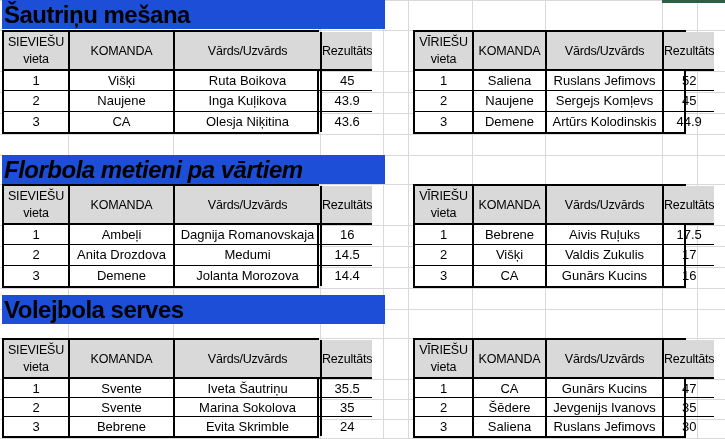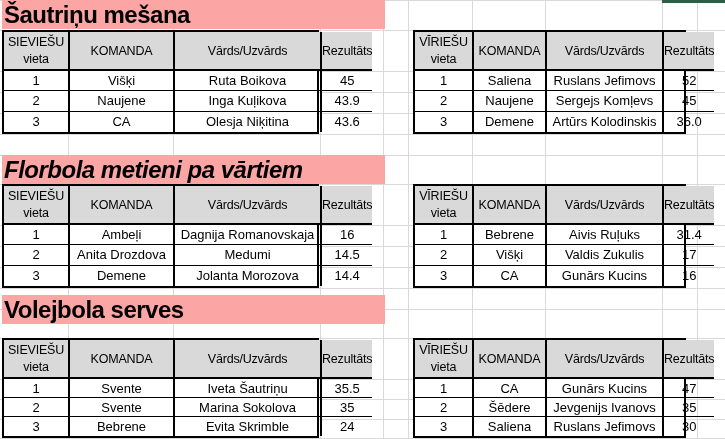--- a/index.html
+++ b/index.html
@@ -13,21 +13,21 @@
     position:relative;width:725px;height:439px;overflow:hidden;
     background:#fff;font-family:"Liberation Sans",sans-serif;color:#000;
   }
   
   .gl-v{position:absolute;top:0;bottom:0;width:1px;background:var(--gridline);}
   .gl-h{position:absolute;left:0;right:0;height:1px;background:var(--gridline);}
   
   .accent-line{position:absolute;top:0;left:662px;width:63px;height:3px;background:var(--selection-green);}
   
   .title{
-    position:absolute;left:2px;width:381px;background:#fca5a5;
+    position:absolute;left:2px;width:381px;background:#1d4ed8;
     display:flex;align-items:center;
     font-weight:bold;font-size:24px;letter-spacing:-0.5px;padding-left:2px;
     white-space:nowrap;
   }
   #title1{top:0;height:29px;}
   #title2{top:155px;height:29px;font-style:italic;}
   #title3{top:295px;height:29px;text-align:center;}
   
   .tbl{
     position:absolute;display:grid;background:#fff;
@@ -129,21 +129,21 @@
     <div class="cell">Saliena</div>
     <div class="cell">Ruslans Jefimovs</div>
     <div class="cell">52</div>
     <div class="cell">2</div>
     <div class="cell">Naujene</div>
     <div class="cell">Sergejs Komļevs</div>
     <div class="cell">45</div>
     <div class="cell">3</div>
     <div class="cell">Demene</div>
     <div class="cell">Artūrs Kolodinskis</div>
-    <div class="cell">36.0</div>
+    <div class="cell">44.9</div>
   </div>
 
   <div class="title" id="title2">Florbola metieni pa vārtiem</div>
 
   <div class="tbl tbl-left sec2">
     <div class="cell th place">
       <span>SIEVIEŠU</span>
       <span>vieta</span>
     </div>
     <div class="cell th">KOMANDA</div>
@@ -167,21 +167,21 @@
     <div class="cell th place">
       <span>VĪRIEŠU</span>
       <span>vieta</span>
     </div>
     <div class="cell th">KOMANDA</div>
     <div class="cell th">Vārds/Uzvārds</div>
     <div class="cell th">Rezultāts</div>
     <div class="cell">1</div>
     <div class="cell">Bebrene</div>
     <div class="cell">Aivis Ruļuks</div>
-    <div class="cell">31.4</div>
+    <div class="cell">17.5</div>
     <div class="cell">2</div>
     <div class="cell">Višķi</div>
     <div class="cell">Valdis Zukulis</div>
     <div class="cell">17</div>
     <div class="cell">3</div>
     <div class="cell">CA</div>
     <div class="cell">Gunārs Kucins</div>
     <div class="cell">16</div>
   </div>
 

